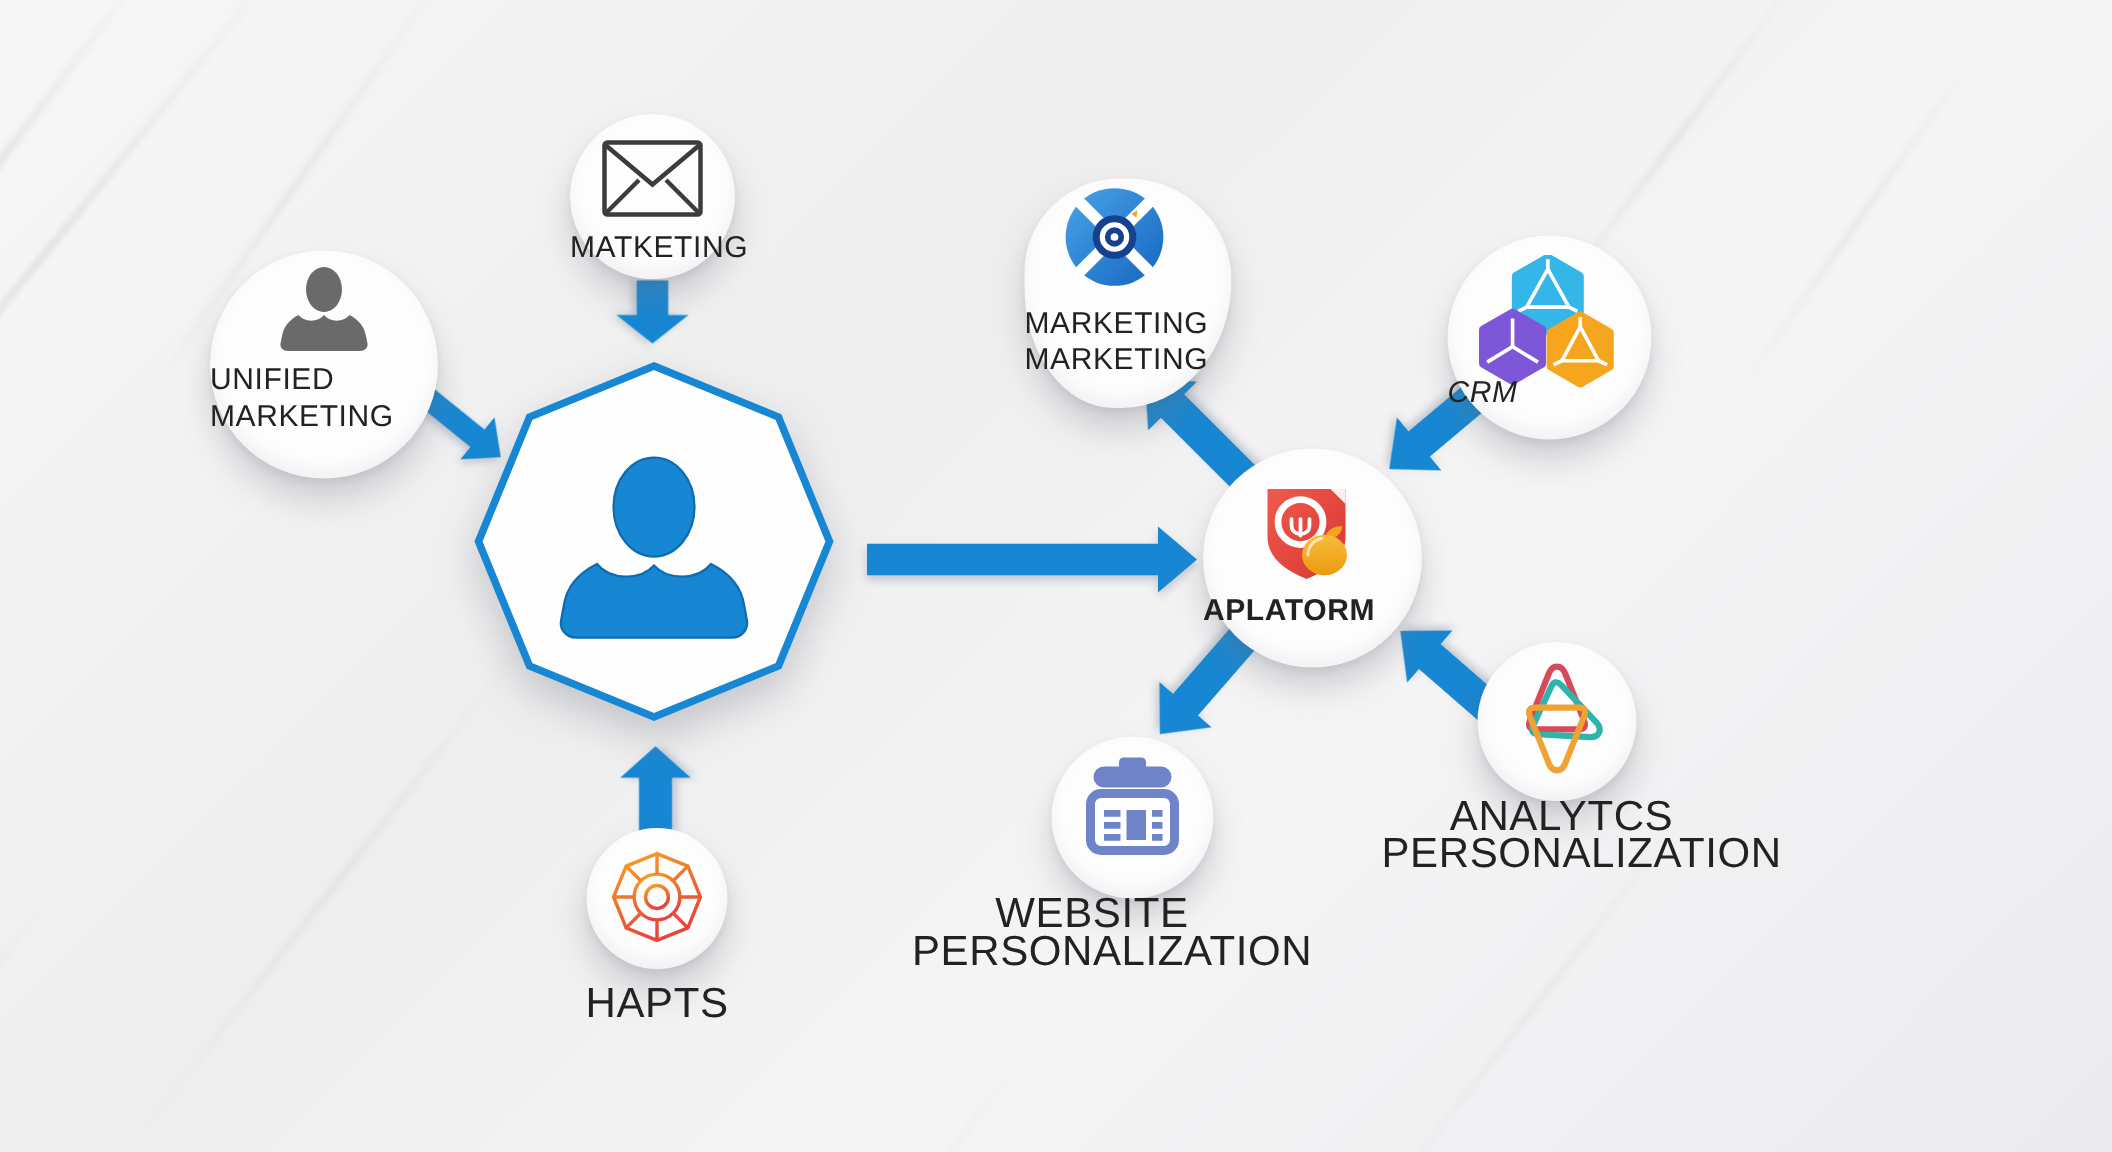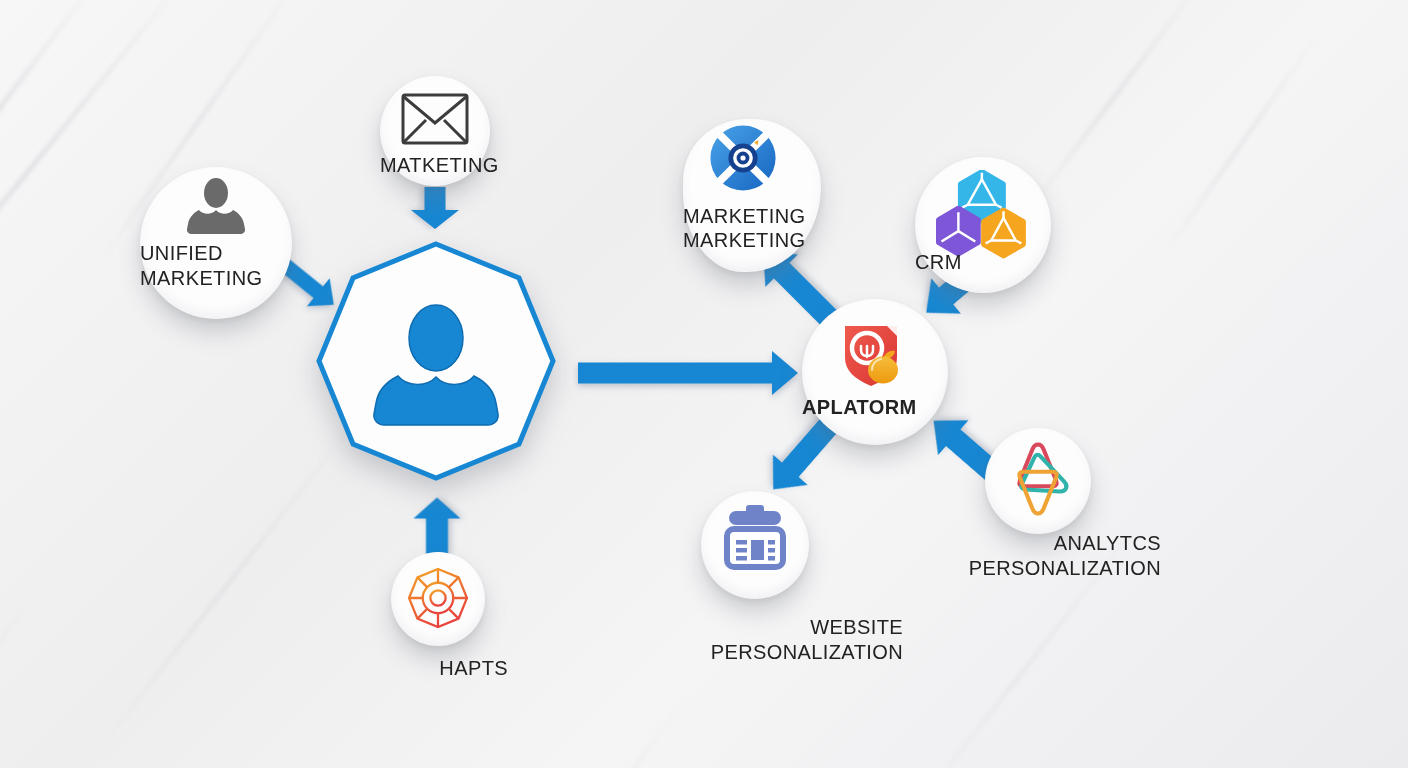--- a/index.html
+++ b/index.html
@@ -22,22 +22,22 @@
     border-radius:48% 52% 55% 45% / 42% 46% 58% 54%;
     box-shadow:0 14px 22px rgba(115,118,130,.30),0 3px 6px rgba(0,0,0,.07),inset 0 -6px 10px rgba(150,152,160,.10);
   }
   .icon{position:absolute;}
   .lbl{
     position:absolute;left:0;right:0;text-align:left;
     color:#222;font-size:20px;line-height:25px;font-weight:500;letter-spacing:.4px;
   }
   .lbl span{display:block;}
   .lbl-out{
-    position:absolute;text-align:right;color:#222;
-    font-size:20px;line-height:25px;font-weight:500;letter-spacing:.4px;
+    position:absolute;text-align:center;color:#222;
+    font-size:28px;line-height:25px;font-weight:500;letter-spacing:.4px;
   }
   .lbl-out span{display:block;}
   .arrow{
     position:absolute;transform-origin:left center;
     fill:#1787d3;filter:drop-shadow(0 3px 3px rgba(40,60,90,.25));
   }
   .hub{position:absolute;filter:drop-shadow(0 12px 14px rgba(115,118,130,.35));}
 </style>
 </head>
 <body>
@@ -161,21 +161,21 @@
       <circle cx="42" cy="42" r="9.5" fill="none" stroke="#ffffff" stroke-width="4"></circle>
       <circle cx="42" cy="42" r="3" fill="#ffffff"></circle>
       <path d="M55,24 l5,-3 l-1,6 z" fill="#f5a623"></path>
     </svg>
     <div class="lbl" style="top:85px;line-height:24px;">
       <span>MARKETING</span>
       <span>MARKETING</span>
     </div>
   </div>
 
-  <div class="node" style="left:915px;top:157px;width:136px;height:136px;">
+  <div class="node" style="left:965px;top:157px;width:136px;height:136px;font-style:italic;">
     <svg class="icon" style="left:18px;top:13px;width:94px;height:94px;" viewBox="0 0 100 100">
       <g stroke-linejoin="round">
         <polygon points="52,2 74.5,15 74.5,41 52,54 29.5,41 29.5,15" fill="#35b6e8" stroke="#35b6e8" stroke-width="6"></polygon>
         <g fill="none" stroke="#ffffff" stroke-width="2.6">
           <path d="M52,10 L67,37 L37,37 Z"></path>
           <path d="M52,3 L52,10 M73,40 L67,37 M31,40 L37,37"></path>
         </g>
         <polygon points="27,41 47.8,53 47.8,77 27,89 6.2,77 6.2,53" fill="#7e57d8" stroke="#7e57d8" stroke-width="6"></polygon>
         <g fill="none" stroke="#ffffff" stroke-width="2.6">
           <path d="M27,45 L27,65 M27,65 L45,76 M27,65 L9,76"></path>
@@ -242,18 +242,18 @@
         <rect x="23" y="41" width="11" height="4.5"></rect>
         <rect x="23" y="49" width="11" height="4.5"></rect>
         <rect x="23" y="57" width="11" height="4.5"></rect>
         <rect x="38" y="41" width="13" height="20"></rect>
         <rect x="55" y="41" width="7" height="4.5"></rect>
         <rect x="55" y="49" width="7" height="4.5"></rect>
         <rect x="55" y="57" width="7" height="4.5"></rect>
       </g>
     </svg>
   </div>
-  <div class="lbl-out" style="left:663px;top:596px;width:240px;margin-top:19px;">
+  <div class="lbl-out" style="left:608px;top:596px;width:240px;">
     <span>WEBSITE</span>
     <span>PERSONALIZATION</span>
   </div>
 
 </div>
 
 </body></html>

